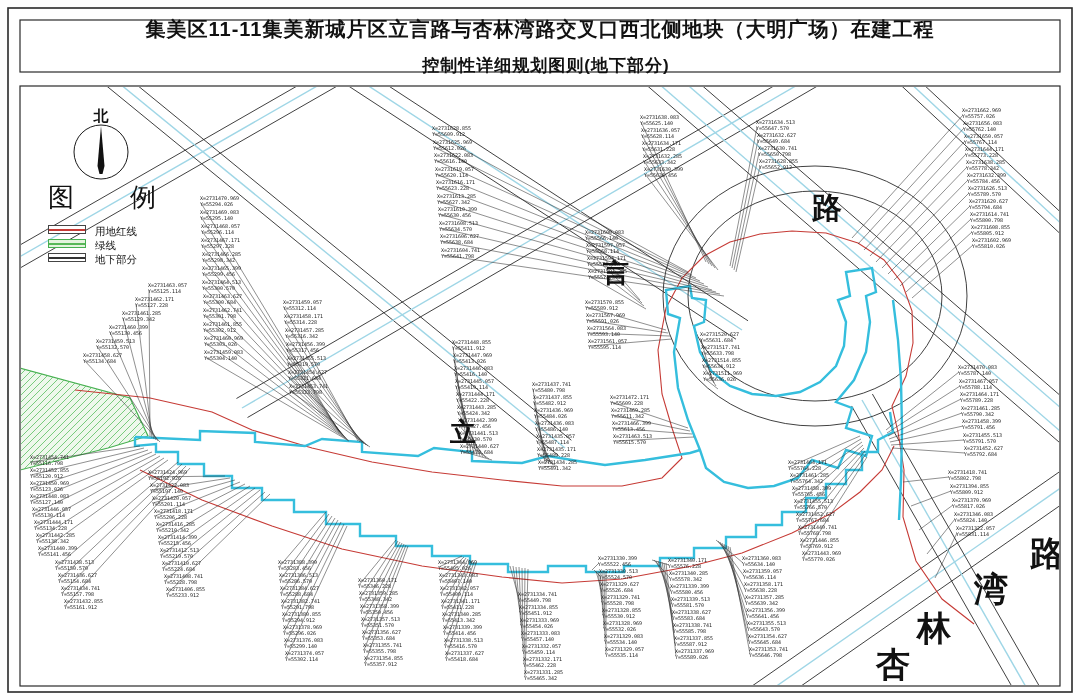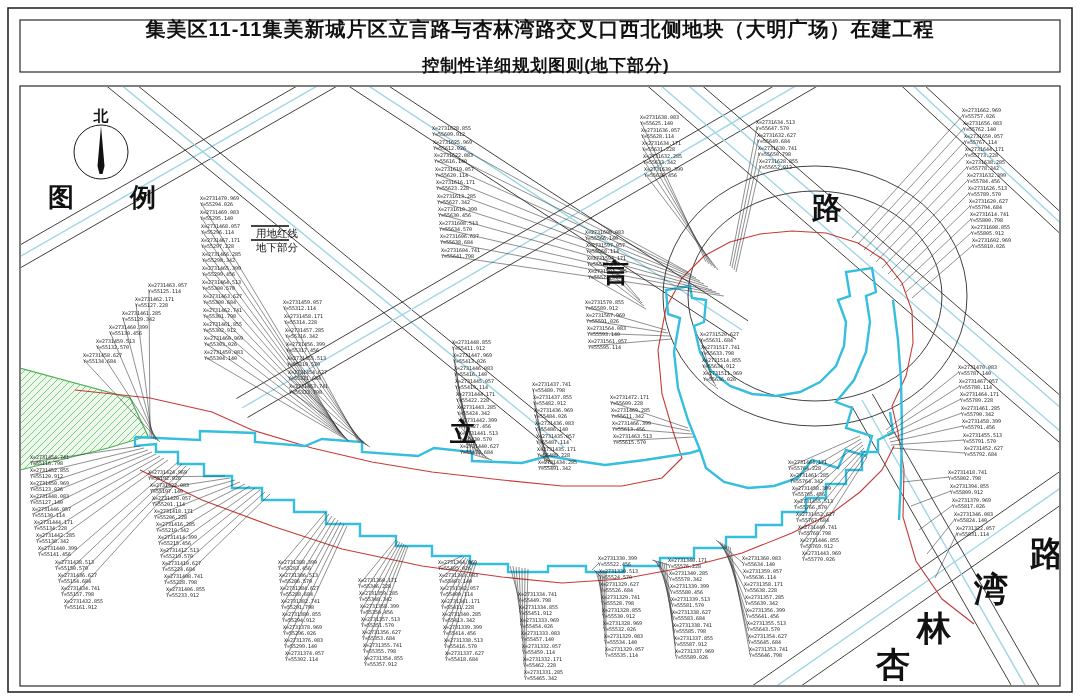--- a/index.html
+++ b/index.html
@@ -3,23 +3,23 @@
 <meta charset="utf-8">
 <style>
   html,body{margin:0;padding:0;background:#e9e9e9;font-family:"Liberation Sans",sans-serif;}
   .sheet{position:relative;width:1080px;height:700px;background:#ffffff;overflow:hidden;margin:0 auto;}
   .sheet svg{position:absolute;left:0;top:0;}
   .titleblock{position:absolute;left:22px;top:21px;width:1036px;height:50px;
     display:flex;flex-direction:column;align-items:center;justify-content:center;gap:11px;}
   .title-l1{font-size:20px;font-weight:700;color:#111;letter-spacing:1px;white-space:nowrap;}
   .title-l2{font-size:17px;font-weight:700;color:#111;letter-spacing:1px;white-space:nowrap;margin-left:12px;}
   .legend{position:absolute;left:48px;top:180px;width:250px;}
-  .legend-title{font-size:26px;font-weight:700;color:#111;margin-bottom:10px;}
+  .legend-title{font-size:26px;font-weight:400;color:#111;margin-bottom:10px;}
   .legend-title .sp2{margin-left:56px;}
-  .legend-row{display:flex;align-items:flex-end;height:14px;margin-bottom:0px;flex-direction:column;}
+  .legend-row{display:flex;align-items:flex-start;height:14px;margin-bottom:0px;}
   .sw{display:inline-block;width:38px;height:9px;border:1px solid #444;margin-right:9px;box-sizing:border-box;background:#fff;}
   .sw-red{background:linear-gradient(to bottom,#fff 0 3px,#c63b36 3px 5px,#fff 5px 100%);}
   .sw-cyan{background:linear-gradient(to bottom,#fff 0 3px,#35bedd 3px 5px,#fff 5px 100%);}
   .sw-ghatch{border-color:#46b050;background:repeating-linear-gradient(45deg,#eef8ec 0 3px,#5abf62 3px 4px);}
   .sw-gfill{border-color:#46b050;background:linear-gradient(to bottom,#e4f4de 0 3px,#58b858 3px 5px,#e4f4de 5px 100%);}
   .sw-dark{background:linear-gradient(to bottom,#fff 0 3px,#333 3px 5px,#fff 5px 100%);}
   .sw-lcyan{background:linear-gradient(to bottom,#fff 0 3px,#9fd6e6 3px 5px,#fff 5px 100%);}
   .legend-label{font-size:10.5px;color:#111;white-space:nowrap;}
 </style>
 </head>
@@ -716,17 +716,21 @@
     <div class="title-l2">控制性详细规划图则(地下部分)</div>
   </div>
 
   <div class="legend">
     <div class="legend-title"><span>图</span><span class="sp2">例</span></div>
     <div class="legend-row">
       <span class="sw sw-red"></span>
       <span class="legend-label">用地红线</span>
     </div>
     <div class="legend-row">
+      <span class="sw sw-gfill"></span>
+      <span class="legend-label">绿线</span>
+    </div>
+    <div class="legend-row">
       <span class="sw sw-dark"></span>
       <span class="legend-label">地下部分</span>
     </div>
   </div>
 </div>
 
 </body></html>

